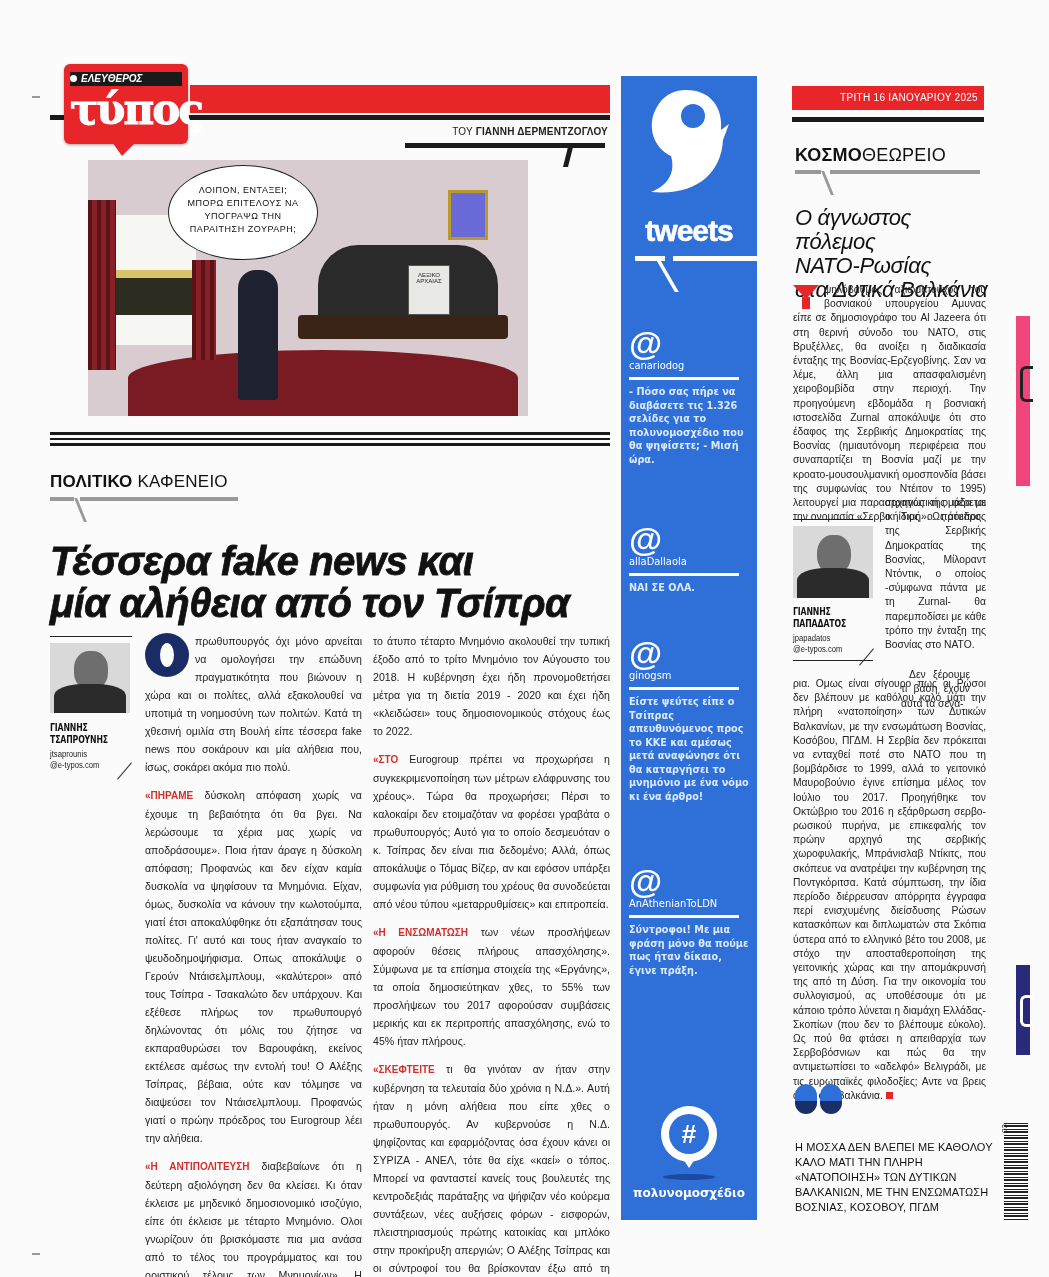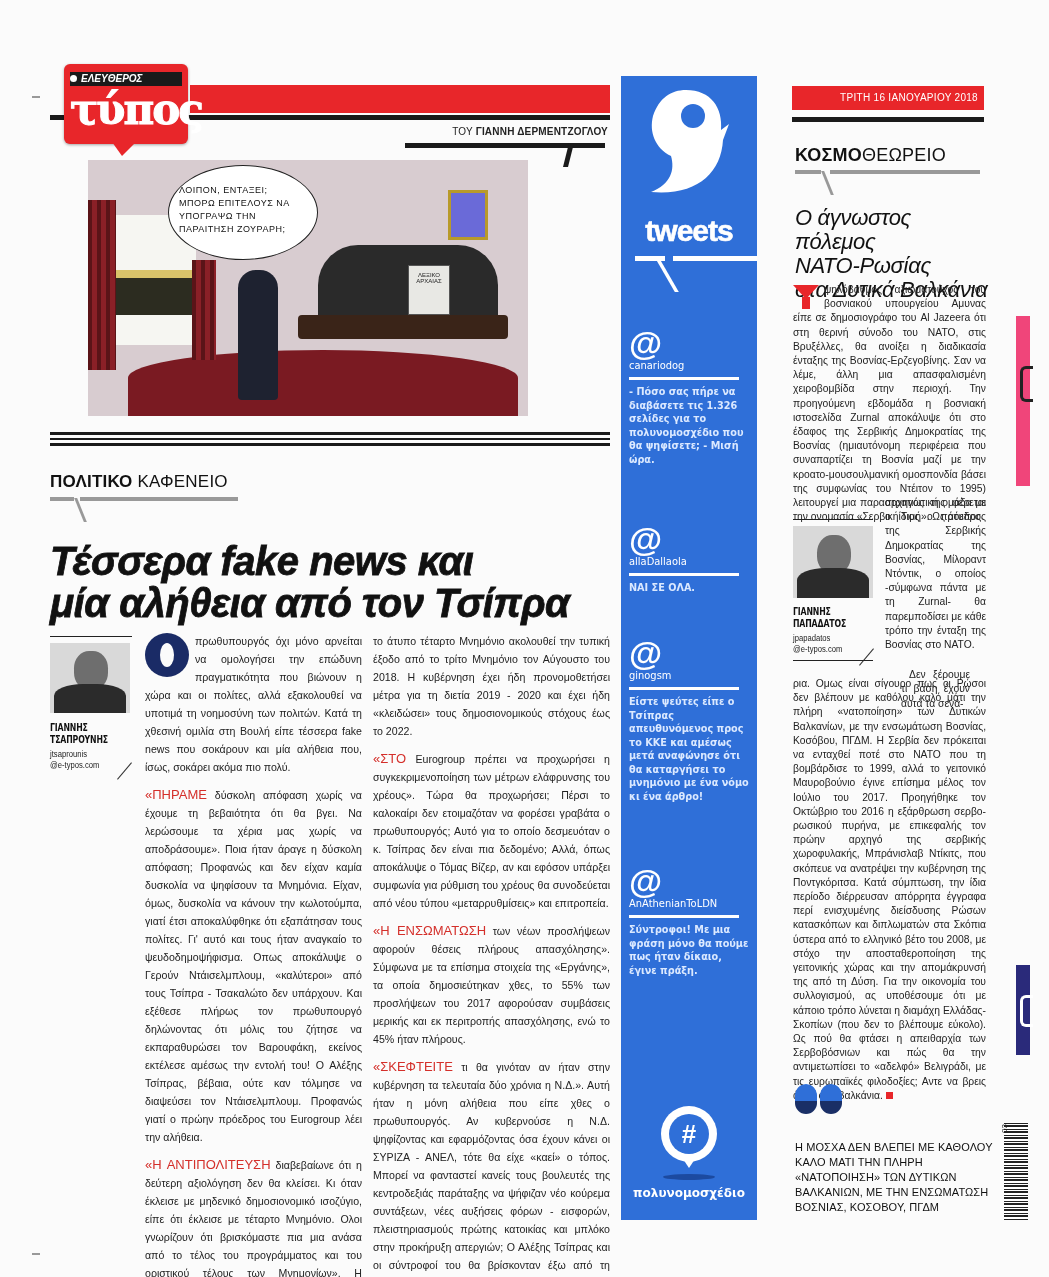--- a/index.html
+++ b/index.html
@@ -27,21 +27,21 @@
   .cartoon .floor { position: absolute; left: 40px; top: 190px; width: 390px; height: 70px; background: #7a1a22; border-radius: 50% 50% 0 0 / 40% 40% 0 0; }
   .cartoon .window { position: absolute; left: 22px; top: 55px; width: 86px; height: 130px; background: #f6f6f2; }
   .cartoon .landscape { position: absolute; left: 26px; top: 110px; width: 78px; height: 45px; background: #2c2c20; border-top: 8px solid #d9c36a; }
   .cartoon .curtain-l { position: absolute; left: 0; top: 40px; width: 28px; height: 170px; background: repeating-linear-gradient(90deg,#5a1418 0 4px,#8a2027 4px 9px); }
   .cartoon .curtain-r { position: absolute; left: 104px; top: 100px; width: 24px; height: 100px; background: repeating-linear-gradient(90deg,#5a1418 0 4px,#8a2027 4px 9px); }
   .cartoon .table { position: absolute; left: 210px; top: 155px; width: 210px; height: 24px; background: #3a2418; border-radius: 4px; }
   .cartoon .man { position: absolute; left: 150px; top: 110px; width: 40px; height: 130px; background: #1e2230; border-radius: 18px 18px 4px 4px; }
   .cartoon .crowd { position: absolute; left: 230px; top: 85px; width: 180px; height: 80px; background: #2a2a2a; border-radius: 40px 40px 10px 10px; }
   .cartoon .paper { position: absolute; left: 320px; top: 105px; width: 42px; height: 50px; background: #e8e8e4; border: 1px solid #555; font-size: 6px; text-align: center; padding-top: 6px; color: #222; }
   .cartoon .painting { position: absolute; left: 360px; top: 30px; width: 40px; height: 50px; background: #6a6ad8; border: 3px solid #b89a2a; }
-  .cartoon .bubble { position: absolute; left: 80px; top: 5px; width: 150px; height: 95px; background: #fff; border: 1px solid #222; border-radius: 50%; font-size: 9px; padding: 18px 10px 0 10px; line-height: 13px; color: #111; letter-spacing: .5px; }
+  .cartoon .bubble { position: absolute; left: 80px; top: 5px; width: 150px; height: 95px; background: #fff; border: 1px solid #222; border-radius: 50%; font-size: 9px; text-align: center; padding: 18px 10px 0 10px; line-height: 13px; color: #111; letter-spacing: .5px; }
 
   .triple-rule { left: 50px; top: 432px; width: 560px; height: 14px; border-top: 3px solid #1a1a1a; border-bottom: 3px solid #1a1a1a; }
   .triple-rule:after { content: ""; position: absolute; left: 0; right: 0; top: 3px; height: 2px; background: #1a1a1a; }
 
   
   .section-title { font-size: 17px; letter-spacing: .2px; color: #111; white-space: nowrap; }
   .section-title b { font-weight: 900; }
   .section-title span { font-weight: normal; }
   .section-rule { height: 4px; background: #999; }
   .section-tick { width: 3px; height: 24px; background: #999; transform: skewX(22deg); }
@@ -54,21 +54,21 @@
   .author-photo { background: #d9d9d9; overflow: hidden; }
   .author-photo .head { position: absolute; width: 42%; height: 55%; left: 30%; top: 12%; background: #6e6e6e; border-radius: 45% 45% 45% 45%; }
   .author-photo .body { position: absolute; width: 90%; height: 42%; left: 5%; bottom: 0; background: #2b2b2b; border-radius: 40% 40% 0 0; }
   .author-name { font-family: "DejaVu Sans", sans-serif; font-weight: bold; font-size: 10px; line-height: 12px; color: #111; transform: scaleX(.78); transform-origin: left; letter-spacing: -.2px; }
   .author-mail { font-size: 9px; line-height: 11px; color: #222; transform: scaleX(.85); transform-origin: left; }
   .author-slash { width: 1px; height: 22px; background: #333; transform: rotate(40deg); }
 
   
   .col { font-size: 10.6px; line-height: 18px; color: #222; text-align: justify; hyphens: auto; }
   .col p { margin-bottom: 10px; }
-  .col .lead { color: #d42f2a; font-weight: 400; font-size: 13px; }
+  .col .lead { color: #d42f2a; font-weight: 700; font-size: 10px; }
   .end-square { display: inline-block; width: 7px; height: 7px; background: #e8262a; margin-left: 3px; vertical-align: 0; }
 
   .dropcap-o { float: left; width: 44px; height: 44px; margin: 1px 6px 0 0; border-radius: 50%; background: #1a2b66; position: relative; }
   .dropcap-o:after { content: ""; position: absolute; left: 15px; top: 10px; width: 14px; height: 24px; border-radius: 50%; background: #fbfbfb; }
 
   .dropcap-y { float: left; width: 26px; height: 24px; margin: 2px 5px 0 0; position: relative; }
   .dropcap-y:before { content: ""; position: absolute; left: 0; top: 0; border-left: 13px solid transparent; border-right: 13px solid transparent; border-top: 14px solid #e8262a; }
   .dropcap-y:after { content: ""; position: absolute; left: 9px; top: 12px; width: 8px; height: 12px; background: #e8262a; }
 
   
@@ -222,21 +222,21 @@
     <div class="tw-rule"></div>
     <div class="tw-text">Σύντροφοι! Με μια φράση μόνο θα πούμε πως ήταν δίκαιο, έγινε πράξη.</div>
   </div>
 
   <div class="hash-pin" style="top:1030px;"></div>
   <div class="hash-sym" style="top:1042px;">#</div>
   <div class="hash-shadow" style="top:1098px;"></div>
   <div class="hash-label" style="top:1110px;">πολυνομοσχέδιο</div>
 </div>
 
-<div class="abs date-bar">ΤΡΙΤΗ 16 ΙΑΝΟΥΑΡΙΟΥ 2018</div>
+<div class="abs date-bar">ΤΡΙΤΗ 16 ΙΑΝΟΥΑΡΙΟΥ 2025</div>
 <div class="abs date-black"></div>
 
 <div class="abs section-title" style="left:795px;top:145px;font-size:18px;">
   <b>ΚΟΣΜΟ</b><span>ΘΕΩΡΕΙΟ</span>
 </div>
 <div class="abs section-rule" style="left:795px;top:170px;width:26px;"></div>
 <div class="abs section-rule" style="left:830px;top:170px;width:150px;"></div>
 <div class="abs section-tick" style="left:826px;top:171px;"></div>
 
 <div class="abs right-headline">

